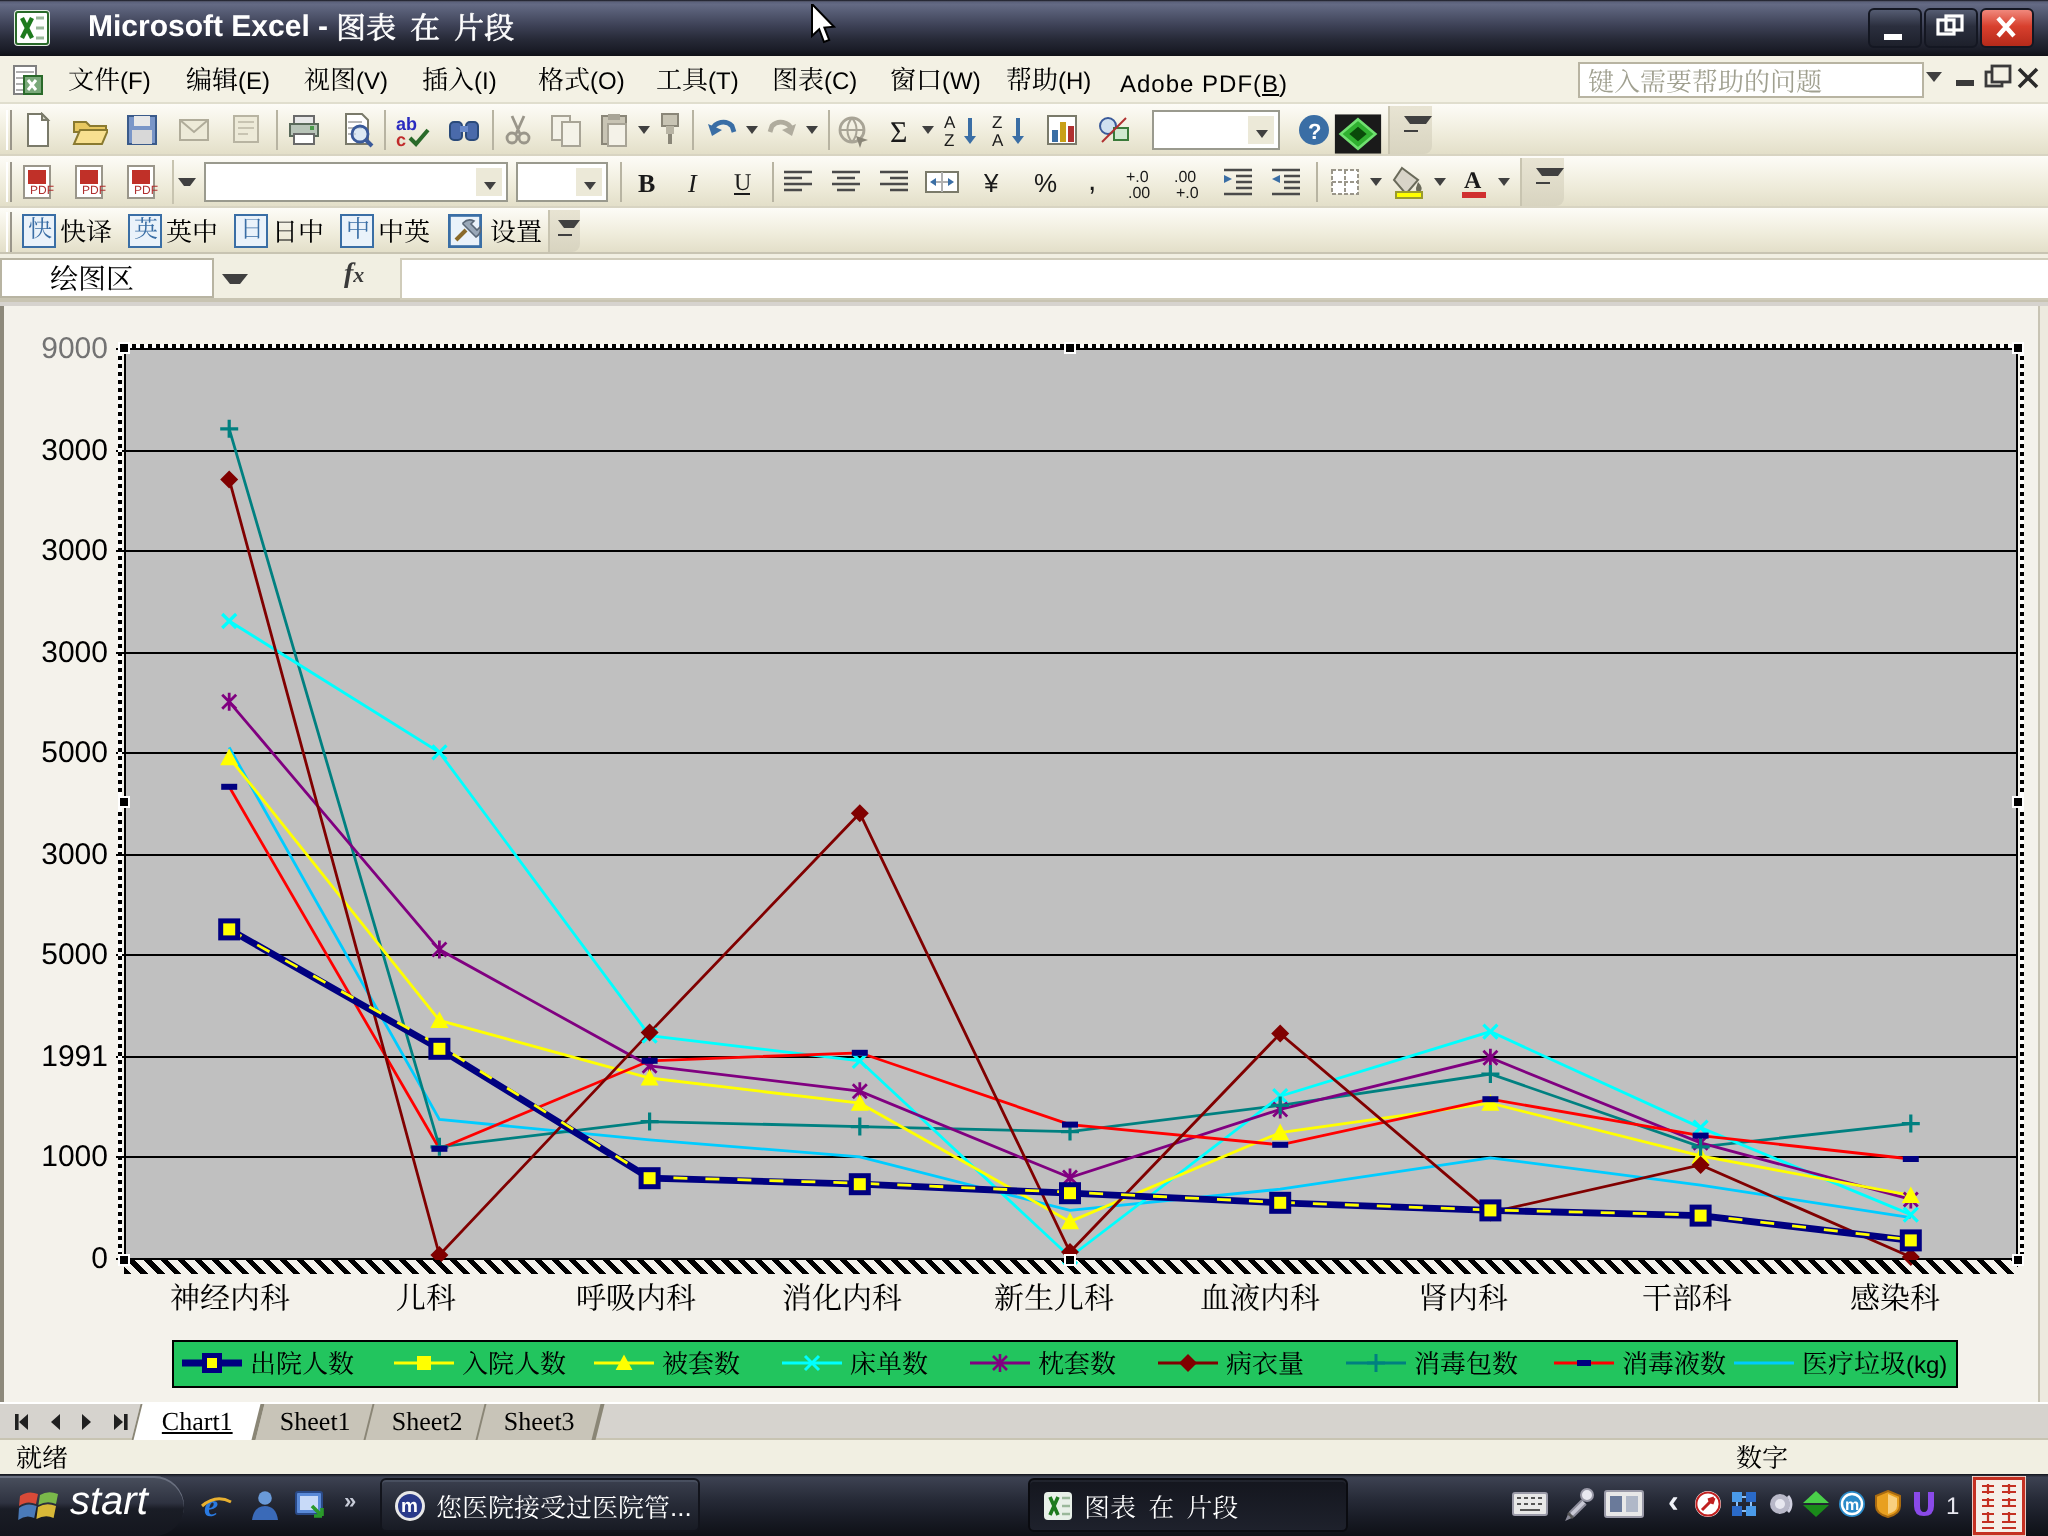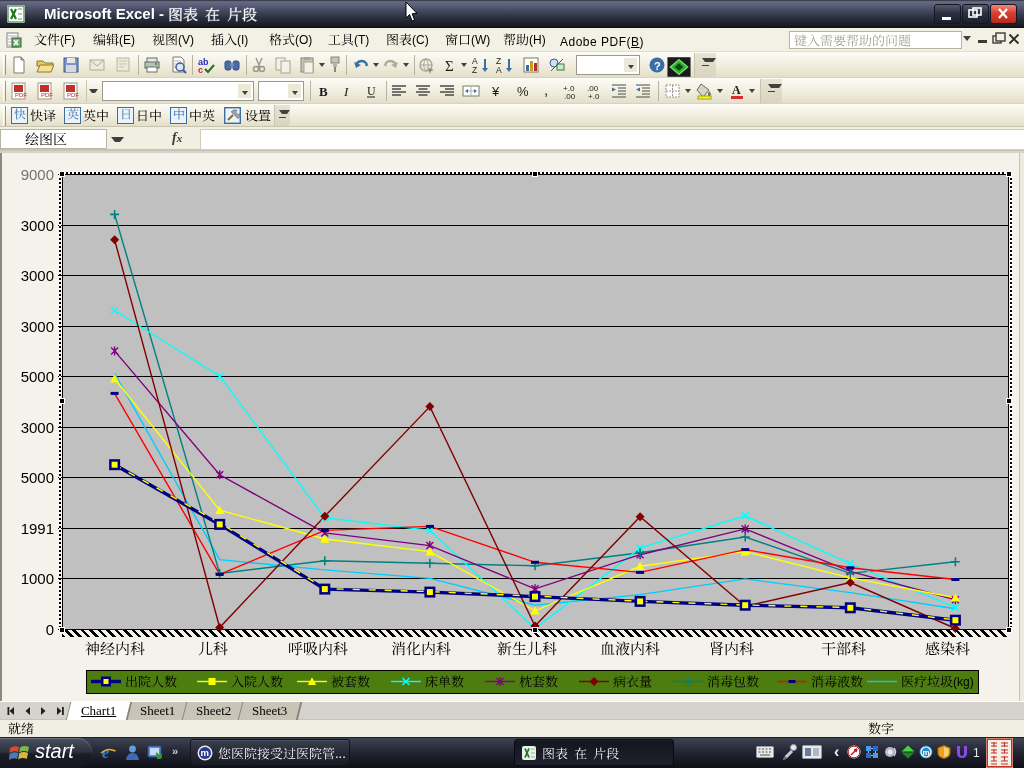--- a/index.html
+++ b/index.html
@@ -565,21 +565,21 @@
     <div class="abs" style="left:821px;top:488px"><svg class="t" style="width:45.0px;height:15px;vertical-align:-0.14em;" viewBox="0 0 48.0 16">
         <use href="#g49"></use>
         <use href="#g50" x="16.0"></use>
         <use href="#g38" x="32.0"></use>
       </svg></div>
     <div class="abs" style="left:925px;top:488px"><svg class="t" style="width:45.0px;height:15px;vertical-align:-0.14em;" viewBox="0 0 48.0 16">
         <use href="#g51"></use>
         <use href="#g52" x="16.0"></use>
         <use href="#g38" x="32.0"></use>
       </svg></div>
-    <div class="abs" style="left:86px;top:517px;width:893px;height:24px;background:#4d7c0f;border:1px solid #000;">
+    <div class="abs" style="left:86px;top:517px;width:893px;height:24px;background:#22c55e;border:1px solid #000;">
       <div class="abs" style="left:3px;top:3px"><svg width="32" height="15" viewBox="0 0 32 15">
           <path d="M1 7.5 L31 7.5" stroke="#000080" stroke-width="3.4"></path>
           <rect x="11" y="2.5" width="10" height="10" fill="#000080"></rect>
           <rect x="13.5" y="5" width="5" height="5" fill="#FFFF00"></rect>
         </svg></div>
       <div class="abs" style="left:38px;top:4px;white-space:nowrap"><svg class="t" style="width:52.0px;height:13px;vertical-align:-0.14em;" viewBox="0 0 64.0 16">
           <use href="#g53"></use>
           <use href="#g54" x="16.0"></use>
           <use href="#g55" x="32.0"></use>
           <use href="#g56" x="48.0"></use>

